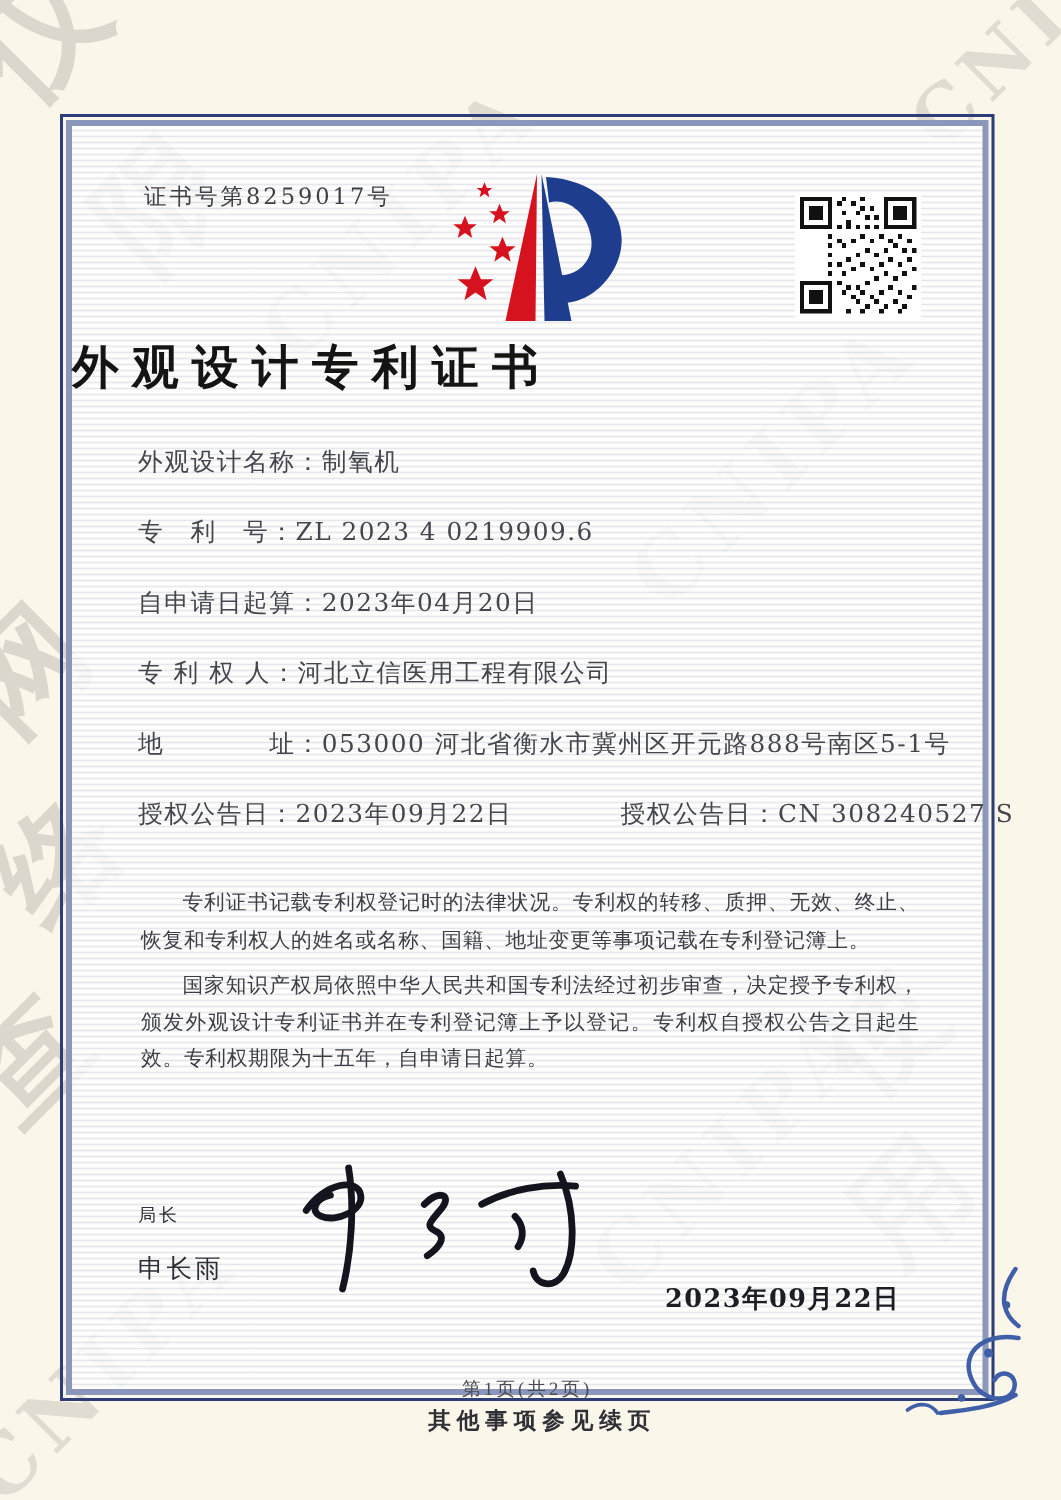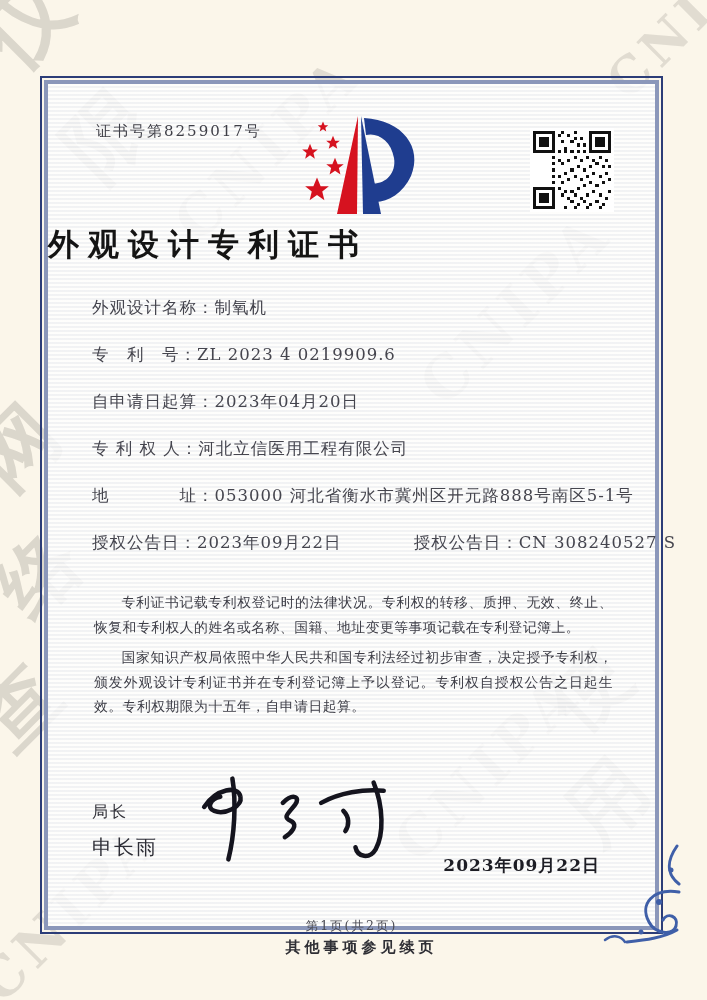--- a/index.html
+++ b/index.html
@@ -51,27 +51,27 @@
 
   .fields{position:absolute;left:44px;right:40px;top:213px;font-size:16.5px;color:#45454e;}
   .field-row{margin-bottom:25px;white-space:nowrap;letter-spacing:1px;}
   .field-row .second{margin-left:66px;}
   .f-label,.f-colon,.f-value{display:inline;}
 
   .paragraphs{position:absolute;left:46px;right:42px;top:506px;
     font-size:13.8px;line-height:1.78;color:#3d3d46;letter-spacing:0.5px;}
   .paragraphs p{margin:0 0 6px 0;text-indent:2em;text-align:justify;}
 
-  .sig-title{position:absolute;left:44px;top:718px;font-size:16px;color:#2e2e36;letter-spacing:2px;}
-  .sig-name{position:absolute;left:44px;top:750px;font-size:20px;color:#2e2e36;letter-spacing:2px;}
+  .sig-title{position:absolute;left:44px;top:718px;font-size:12px;color:#2e2e36;letter-spacing:2px;}
+  .sig-name{position:absolute;left:44px;top:750px;font-size:17px;color:#2e2e36;letter-spacing:2px;}
   .signature{position:absolute;left:138px;top:688px;width:232px;height:92px;}
   .grant-date{position:absolute;right:55px;top:770px;font-size:17px;font-weight:bold;color:#1d1d24;letter-spacing:1px;}
 
   .page-indicator{position:absolute;left:0;right:0;top:834px;text-align:center;
-    font-size:12.5px;color:#4a4a52;letter-spacing:2px;}
+    font-size:12.5px;color:#4a4a52;letter-spacing:2px;font-family:Liberation Serif, serif;}
 
   .footer-note{position:absolute;left:0;right:0;top:938px;text-align:center;z-index:3;
     font-size:15px;font-weight:600;letter-spacing:4px;color:#2f2f35;padding-left:16px;}
 
   .ornament{position:absolute;right:24px;top:844px;width:86px;height:102px;z-index:4;}
 </style>
 </head>
 <body>
 
 <div class="page">

